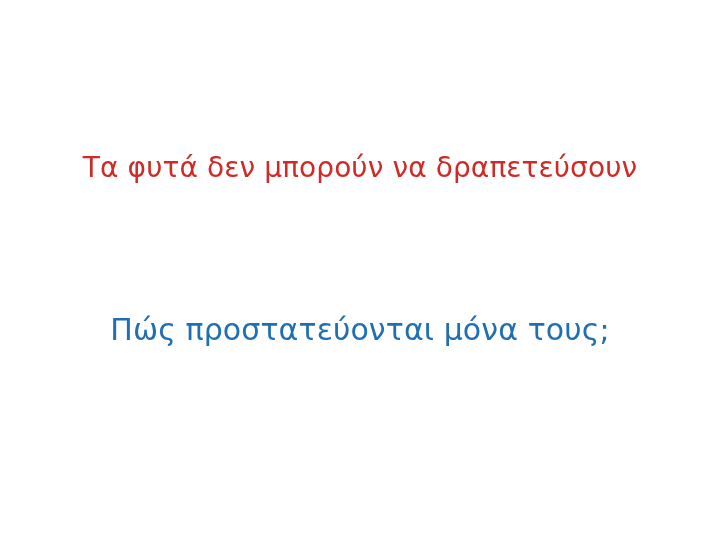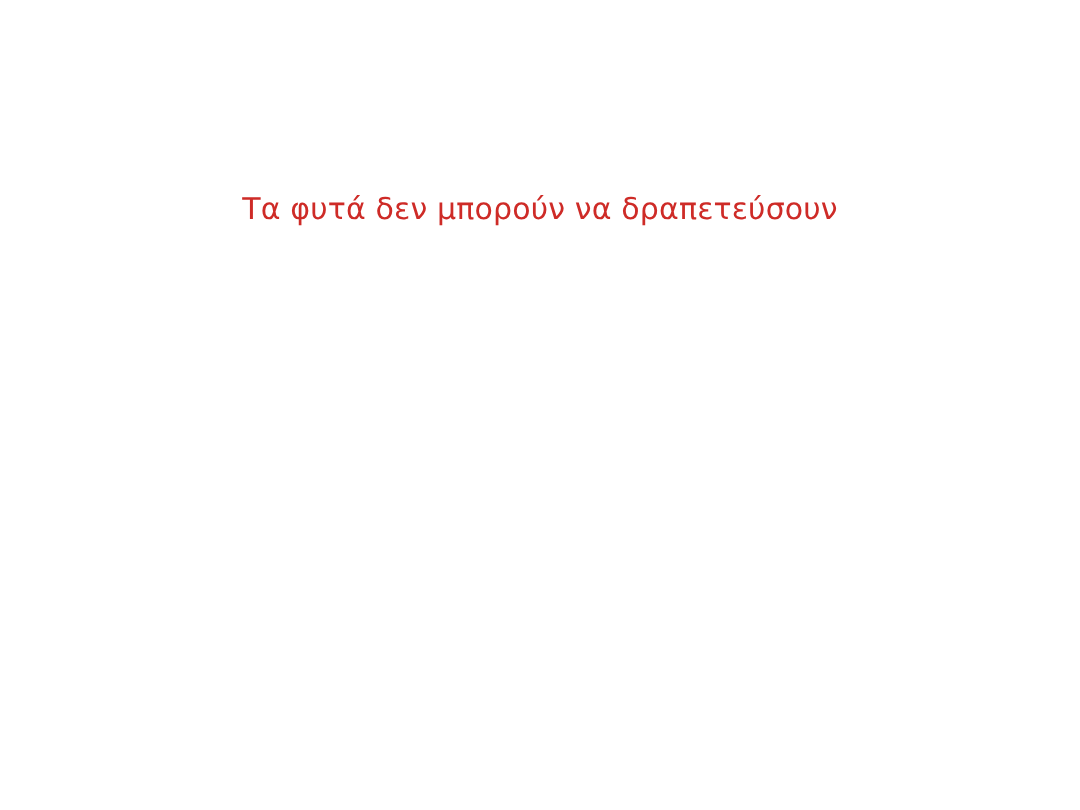--- a/index.html
+++ b/index.html
@@ -36,21 +36,21 @@
     padding: 0;
     text-align: center;
     font-weight: 400;
     line-height: 1.42;
     letter-spacing: 0.1px;
     white-space: pre-wrap;
   }
 
   .para-red {
     color: #CE2B27;
-    font-size: 20px;
+    font-size: 28px;
   }
 
   .para-blue {
     color: #1F6FB2;
     font-size: 30px;
   }
 
   .para-blank {
     font-size: 30px;
     line-height: 1.42;
@@ -68,18 +68,19 @@
 <div class="slide">
 
   <div class="text-body">
 
     <p class="para para-red">
       <span class="line">Τα φυτά δεν μπορούν να δραπετεύσουν</span>
     </p>
 
     <p class="para para-blank">&nbsp;</p>
 
+    <p class="para para-blue">Πώς προστατεύονται μόνα τους;</p>
 
     <p class="para para-blank">&nbsp;</p>
 
   </div>
 
 </div>
 
 </body></html>

